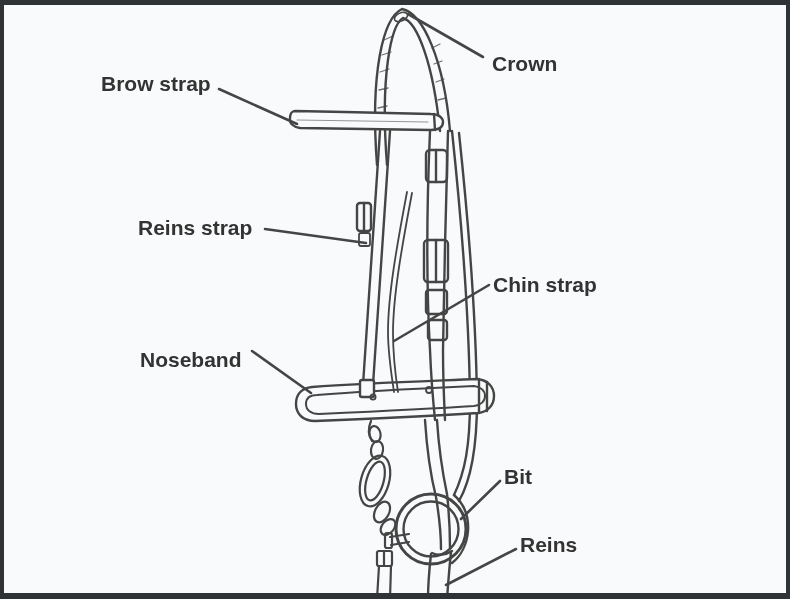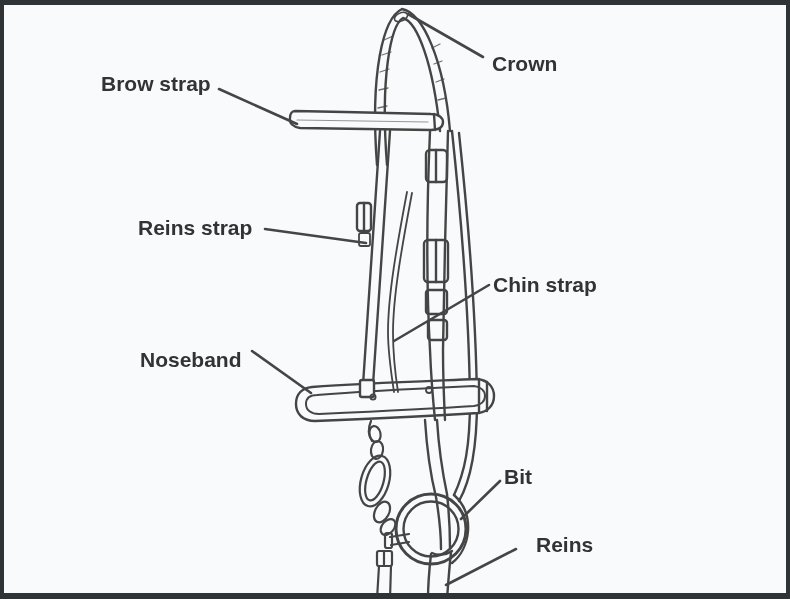--- a/index.html
+++ b/index.html
@@ -34,21 +34,21 @@
     color:var(--label-text);
     letter-spacing:0px;
     white-space:nowrap;
   }
   .lbl-brow{left:101px;top:73px;}
   .lbl-crown{left:492px;top:53px;}
   .lbl-cheek{left:138px;top:217px;}
   .lbl-chin{left:493px;top:274px;}
   .lbl-nose{left:140px;top:339px;margin-top:10px;}
   .lbl-bit{left:504px;top:466px;}
-  .lbl-reins{left:536px;top:534px;}
+  .lbl-reins{left:520px;top:534px;}
 </style>
 </head>
 <body>
 
 <div class="stage">
 
   <svg class="art" width="790" height="599" viewBox="0 0 790 599" fill="none" stroke="#454545" stroke-width="2.4" stroke-linecap="round" stroke-linejoin="round">
 
     <g>
       <path d="M377,165 C370,72 383,18 402,9 C423,13 444,60 450,131"></path>

